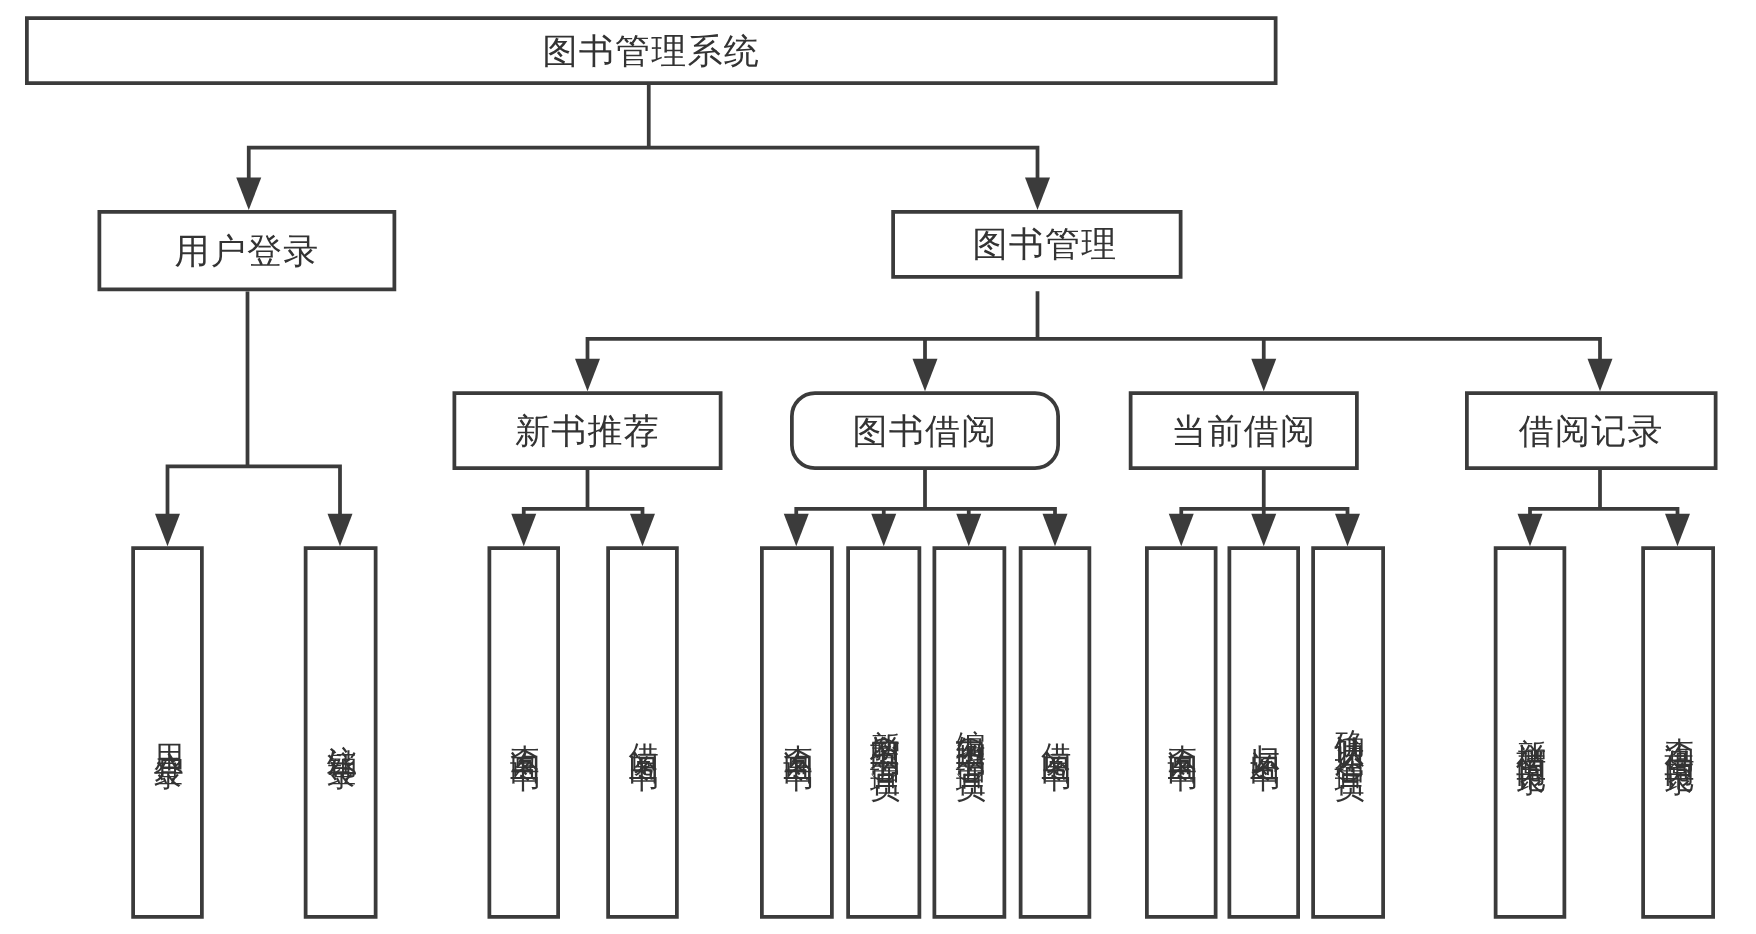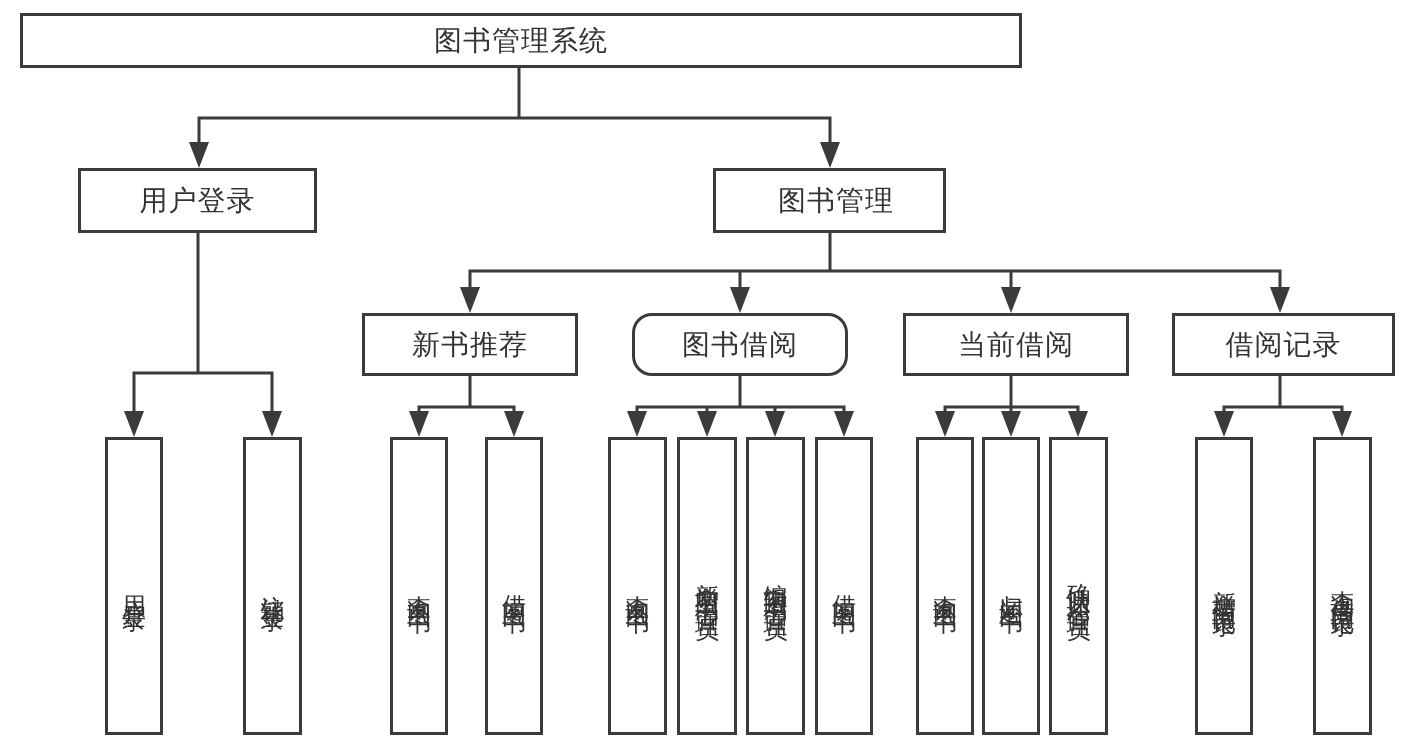--- a/index.html
+++ b/index.html
@@ -102,34 +102,34 @@
     </g>
   </svg>
 
   <div class="node h" style="left:20px; top:13px; width:1002px; height:55px;">
     <span>图书管理系统</span>
   </div>
 
   <div class="node h" style="left:78px; top:168px; width:239px; height:65px;">
     <span>用户登录</span>
   </div>
-  <div class="node h" style="left:713px; top:168px; width:233px; height:65px;padding-left:13px;">
+  <div class="node h" style="left:713px; top:168px; width:233px; height:55px;padding-left:13px;">
     <span>图书管理</span>
   </div>
 
   <div class="node h" style="left:362px; top:313px; width:216px; height:63px;">
     <span>新书推荐</span>
   </div>
   <div class="node h" style="left:632px; top:313px; width:216px; height:63px;border-radius:20px;">
     <span>图书借阅</span>
   </div>
-  <div class="node h" style="left:903px; top:313px; width:226px; height:63px;">
+  <div class="node h" style="left:903px; top:313px; width:184px; height:63px;">
     <span>当前借阅</span>
   </div>
-  <div class="node h" style="left:1172px; top:313px; width:223px; height:63px;">
+  <div class="node h" style="left:1172px; top:313px; width:202px; height:63px;">
     <span>借阅记录</span>
   </div>
 
   <div class="node v" style="left:105px; top:437px; width:58px; height:298px;">
     <span>用户登录</span>
   </div>
   <div class="node v" style="left:243px; top:437px; width:59px; height:298px;">
     <span>注销登录</span>
   </div>
 

